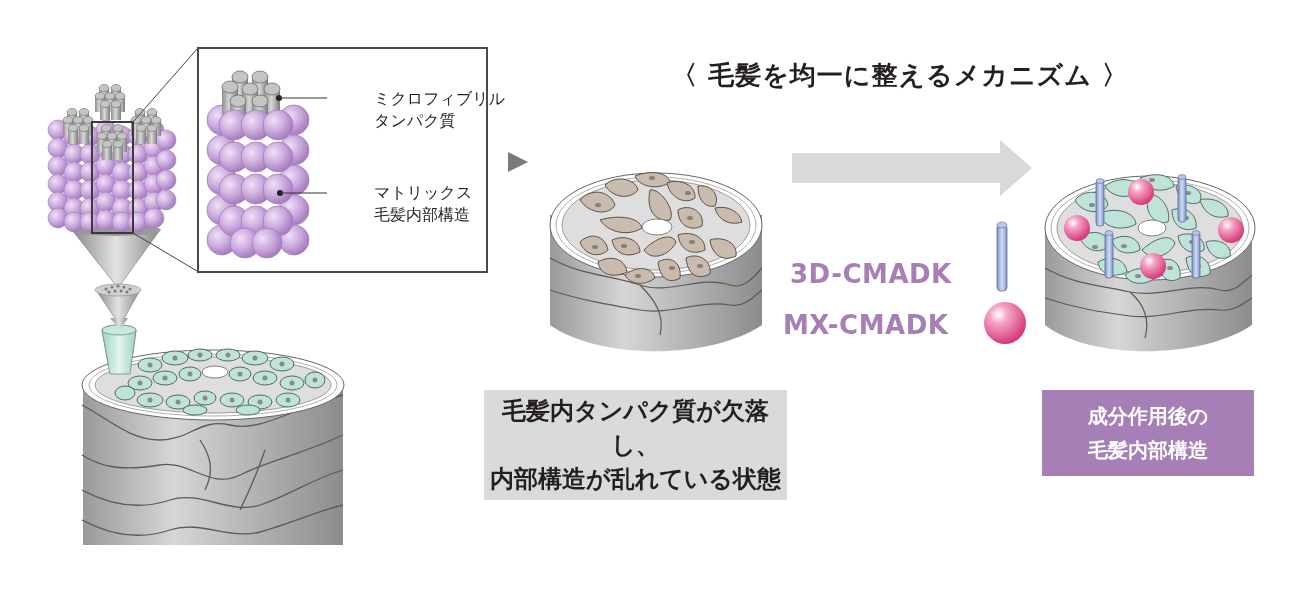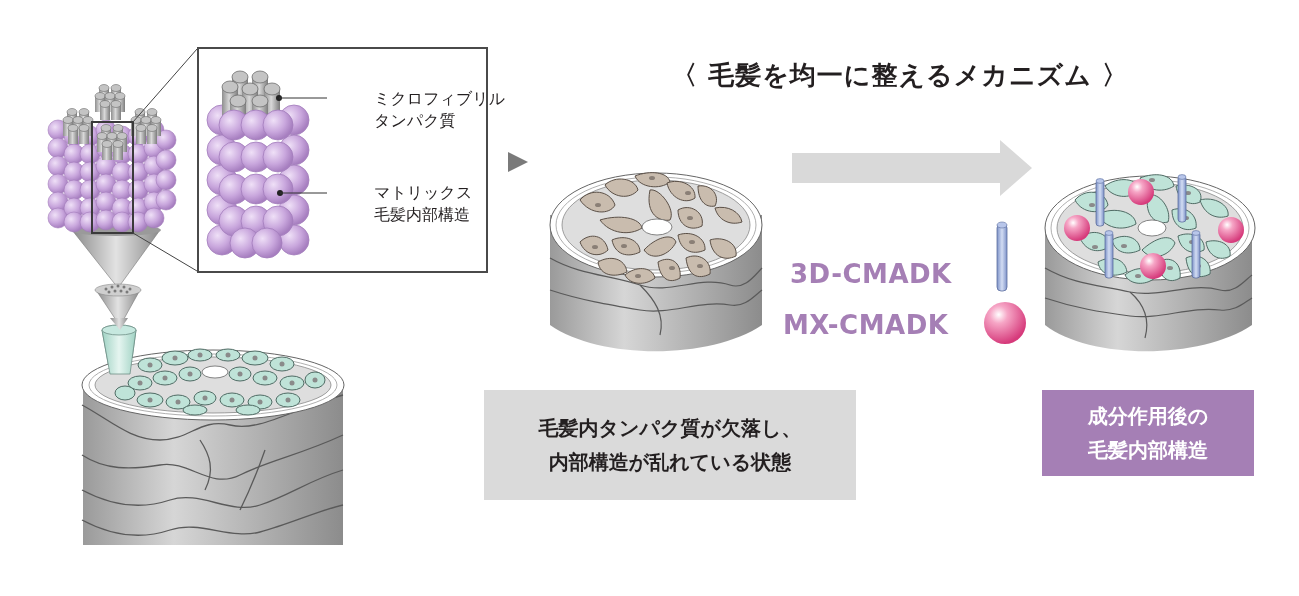--- a/index.html
+++ b/index.html
@@ -9,23 +9,23 @@
   .title { left: 640px; top: 58px; width: 520px; text-align: center;
            font-size: 26px; font-weight: bold; color: #231f20; letter-spacing: 1px; }
   .inset-box { left: 197px; top: 47px; width: 291px; height: 226px;
                border: 2px solid #4a4a4a; box-sizing: border-box; background: #fff; }
   .label { font-size: 16px; color: #231f20; line-height: 22px; margin-left: 39px; }
   .lbl1 { left: 335px; top: 88px; }
   .lbl2 { left: 335px; top: 182px; }
   .compound { font-size: 26px; font-weight: bold; color: #a57fb5; letter-spacing: 0.5px; }
   .c1 { left: 790px; top: 243px; margin-top: 16px; }
   .c2 { left: 783px; top: 310px; }
-  .caption-left { left: 484px; top: 390px; width: 372px; height: 110px;
+  .caption-left { left: 484px; top: 390px; width: 303px; height: 110px;
                   background: #dadada; display: flex; align-items: center; justify-content: center;
-                  text-align: center; font-size: 20px; font-weight: bold; color: #231f20; line-height: 34px; }
+                  text-align: center; font-size: 24px; font-weight: bold; color: #231f20; line-height: 34px; }
   .caption-right { left: 1042px; top: 390px; width: 212px; height: 86px;
                    background: #a57fb5; display: flex; align-items: center; justify-content: center;
                    text-align: center; font-size: 20px; font-weight: bold; color: #ffffff; line-height: 34px; }
   .multiline { white-space: pre-line; }
   svg { position: absolute; left: 0; top: 0; }
 </style>
 </head>
 <body>
 
 <svg width="1299" height="596" viewBox="0 0 1299 596">

